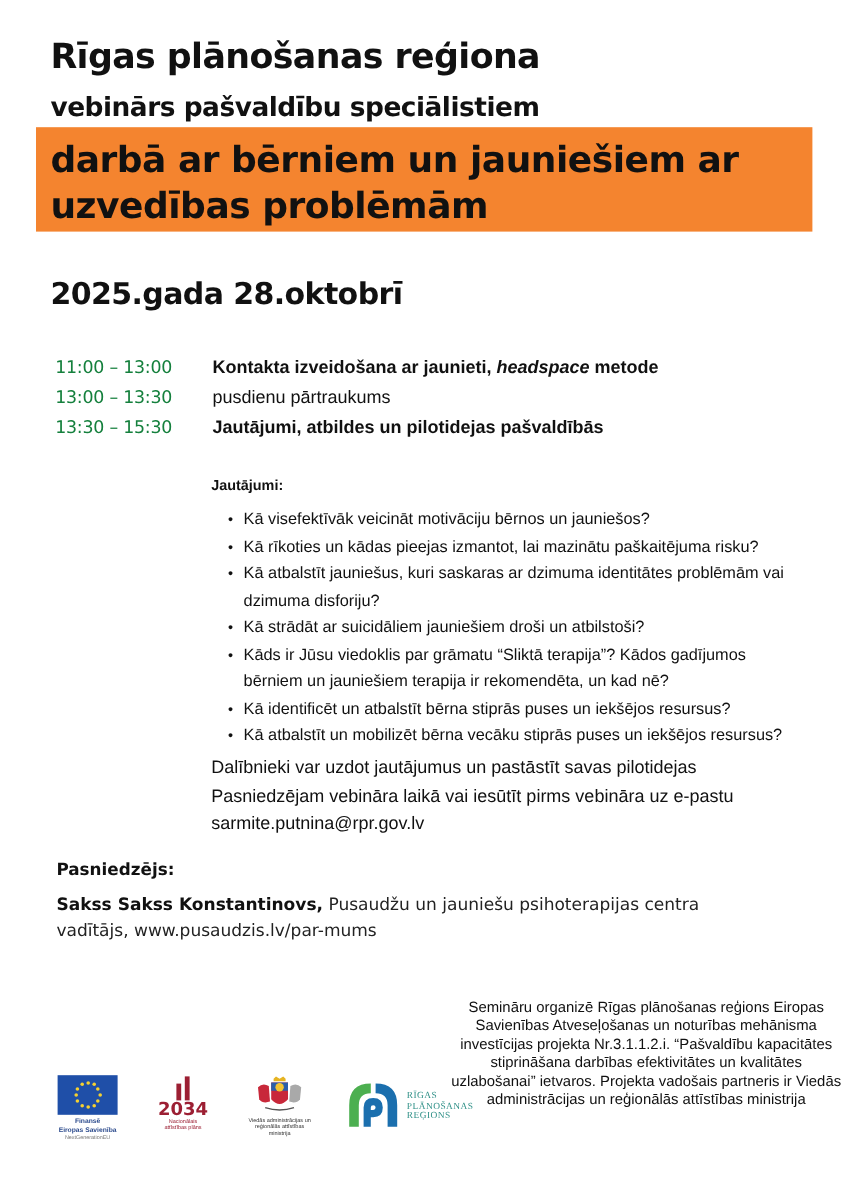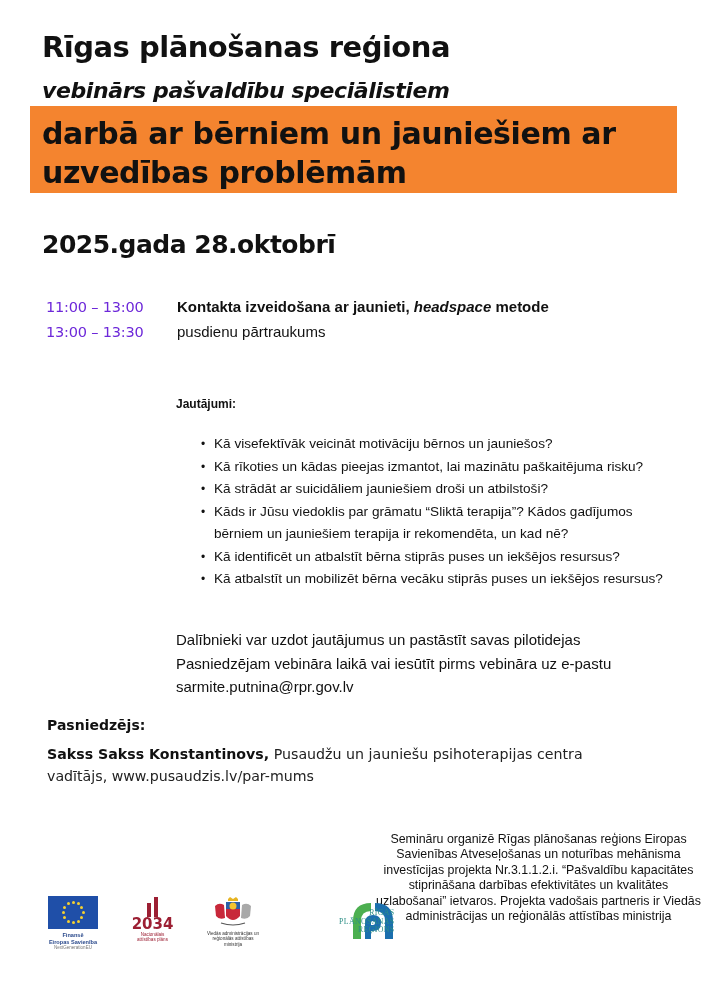--- a/index.html
+++ b/index.html
@@ -1,48 +1,48 @@
 <!DOCTYPE html>
 <html><head>
 <meta charset="utf-8">
 <style>
   html, body { margin: 0; padding: 0; background: #ffffff; }
   body { width: 707px; height: 1000px; position: relative; overflow: hidden; font-family: "Liberation Sans", sans-serif; color: #111; }
   .abs { position: absolute; }
 
   .title1 { left: 42px; top: 30px; font-family: "DejaVu Sans", sans-serif; font-weight: bold; font-size: 29px; letter-spacing: -0.5px; color: #111; white-space: nowrap; }
-  .title2 { left: 42px; top: 78px; font-family: "DejaVu Sans", sans-serif; font-weight: bold; font-size: 22px; letter-spacing: -0.4px; color: #111; white-space: nowrap; font-style: italic; }
+  .title2 { left: 42px; top: 78px; font-family: "DejaVu Sans", sans-serif; font-weight: bold; font-size: 22px; letter-spacing: -0.4px; color: #111; white-space: nowrap; }
   .orange-box { left: 30px; top: 106px; width: 647px; height: 87px; background: #f4842f; }
   .orange-line { left: 42px; font-family: "DejaVu Sans", sans-serif; font-weight: bold; font-size: 30px; letter-spacing: -0.4px; color: #111; white-space: nowrap; }
   .ol1 { top: 116px; }
   .ol2 { top: 155px; }
 
   .date { left: 42px; top: 230px; font-family: "DejaVu Sans", sans-serif; font-weight: bold; font-size: 25px; letter-spacing: -0.5px; white-space: nowrap; }
 
   .schedule { left: 46px; top: 294px; }
   .srow { display: flex; height: 25px; align-items: center; }
-  .stime { width: 131px; font-family: "DejaVu Sans", sans-serif; font-size: 14.5px; color: #6d28d9; white-space: nowrap; letter-spacing: -0.2px; }
+  .stime { width: 131px; font-family: "DejaVu Sans", sans-serif; font-size: 14.5px; color: #15803d; white-space: nowrap; letter-spacing: -0.2px; }
   .sdesc { font-size: 15px; white-space: nowrap; }
   .sdesc.bold { font-weight: bold; }
   .sdesc em { font-style: italic; }
 
   .q-head { left: 176px; top: 397px; font-weight: bold; font-size: 12px; }
-  .q-list { left: 186px; top: 418px; margin: 15px; padding: 0; list-style: none; width: 500px; }
+  .q-list { left: 186px; top: 418px; margin: 4px; padding: 0; list-style: none; width: 500px; }
   .q-list li { position: relative; padding-left: 13px; font-size: 13.6px; line-height: 22.5px; color: #111; }
   .q-list li::before { content: "•"; position: absolute; left: 0; top: 0; font-size: 12px; }
 
   .note { left: 176px; top: 628px; width: 500px; font-size: 15px; line-height: 23.5px; }
 
   .lect-head { left: 47px; top: 717px; font-family: "DejaVu Sans", sans-serif; font-weight: bold; font-size: 14px; }
   .lect-body { left: 47px; top: 743px; width: 600px; font-family: "DejaVu Sans", sans-serif; font-size: 14.2px; line-height: 22px; color: #222; }
   .lect-body b { color: #111; }
 
   .footer-text { left: 375px; top: 832px; width: 327px; text-align: center; font-size: 12.4px; line-height: 15.4px; color: #111; }
 
-  .logo { position: absolute; text-align: right; }
+  .logo { position: absolute; }
   .logo-eu { left: 48px; top: 896px; width: 50px; text-align: center; }
   .eu-flag { width: 50px; height: 33px; background: #1f4fa8; position: relative; }
   .eu-star { position: absolute; width: 3px; height: 3px; background: #f6d130; border-radius: 50%; }
   .eu-cap { font-size: 5.6px; line-height: 6.5px; color: #2b4a8c; font-weight: bold; margin-top: 3px; }
   .eu-cap2 { font-size: 4.5px; color: #777; line-height: 5px; }
 
   .logo-2027 { left: 130px; top: 897px; width: 45px; text-align: center; color: #9c1f33; }
   .bars { display: flex; justify-content: center; gap: 3px; height: 20px; align-items: flex-end; }
   .bar { width: 4px; background: #9c1f33; }
   .yr { font-family: "DejaVu Sans", sans-serif; font-weight: bold; font-size: 15px; line-height: 15px; }
@@ -68,26 +68,31 @@
 
 <div class="abs schedule">
   <div class="srow">
     <span class="stime">11:00 – 13:00</span>
     <span class="sdesc bold"><span>Kontakta izveidošana ar jaunieti, </span><em>headspace</em><span> metode</span></span>
   </div>
   <div class="srow">
     <span class="stime">13:00 – 13:30</span>
     <span class="sdesc">pusdienu pārtraukums</span>
   </div>
+  <div class="srow">
+    <span class="stime">13:30 – 15:30</span>
+    <span class="sdesc bold">Jautājumi, atbildes un pilotidejas pašvaldībās</span>
+  </div>
 </div>
 
 <div class="abs q-head">Jautājumi:</div>
 <ul class="abs q-list">
   <li>Kā visefektīvāk veicināt motivāciju bērnos un jauniešos?</li>
   <li>Kā rīkoties un kādas pieejas izmantot, lai mazinātu paškaitējuma risku?</li>
+  <li style="padding-right:30px">Kā atbalstīt jauniešus, kuri saskaras ar dzimuma identitātes problēmām vai dzimuma disforiju?</li>
   <li>Kā strādāt ar suicidāliem jauniešiem droši un atbilstoši?</li>
   <li style="padding-right:40px">Kāds ir Jūsu viedoklis par grāmatu “Sliktā terapija”? Kādos gadījumos bērniem un jauniešiem terapija ir rekomendēta, un kad nē?</li>
   <li>Kā identificēt un atbalstīt bērna stiprās puses un iekšējos resursus?</li>
   <li>Kā atbalstīt un mobilizēt bērna vecāku stiprās puses un iekšējos resursus?</li>
 </ul>
 
 <div class="abs note"><span>Dalībnieki var uzdot jautājumus un pastāstīt savas pilotidejas Pasniedzējam vebināra laikā vai iesūtīt pirms vebināra uz e-pastu </span><br><span>sarmite.putnina@rpr.gov.lv</span></div>
 
 <div class="abs lect-head">Pasniedzējs:</div>
 <div class="abs lect-body"><b>Sakss Sakss Konstantinovs,</b><span> Pusaudžu un jauniešu psihoterapijas centra vadītājs, </span><span>www.pusaudzis.lv/par-mums</span></div>

